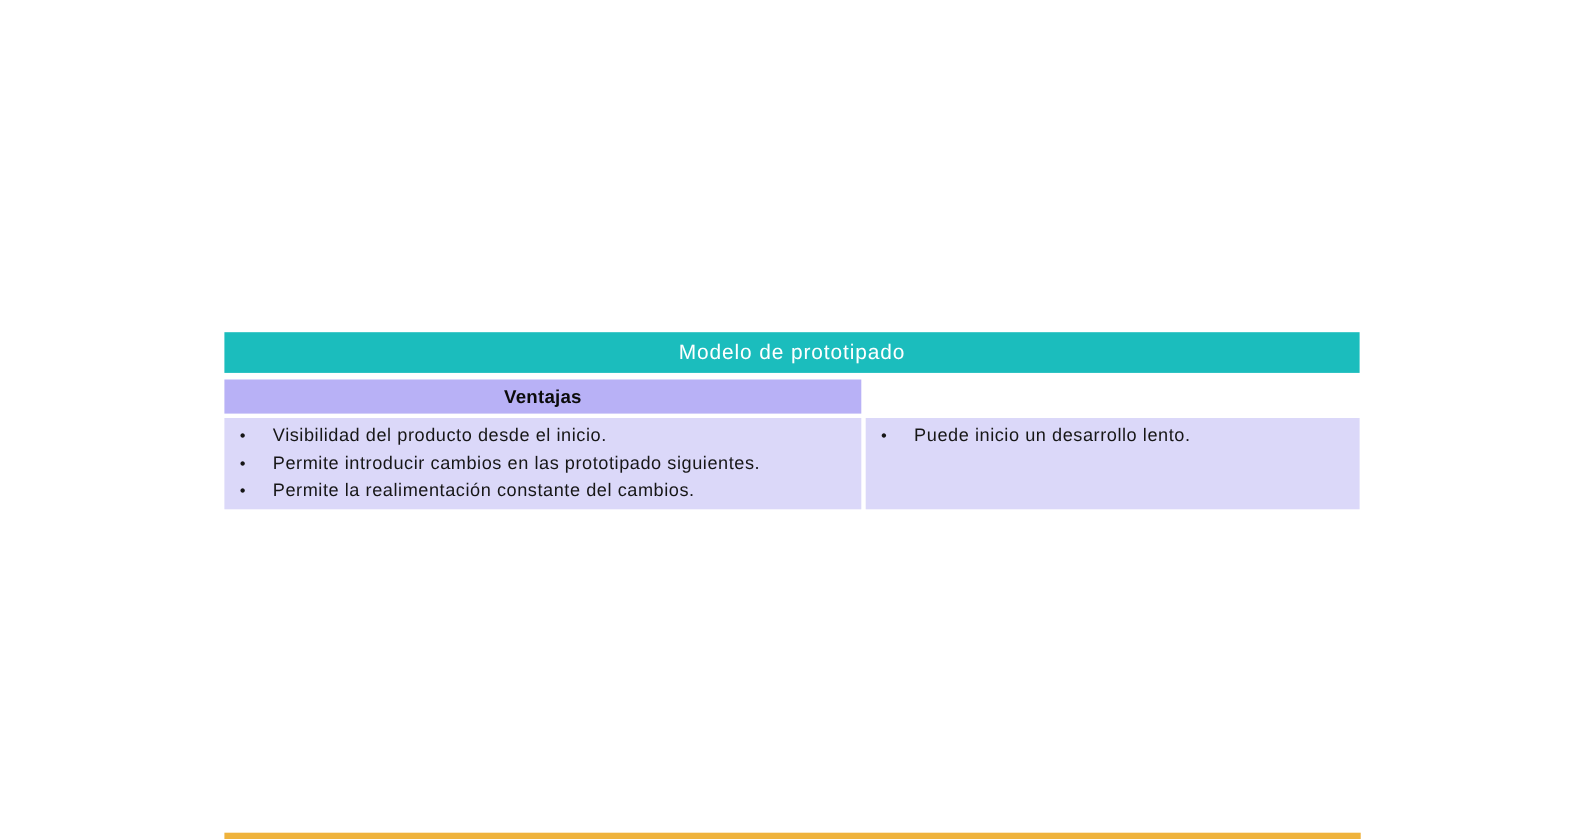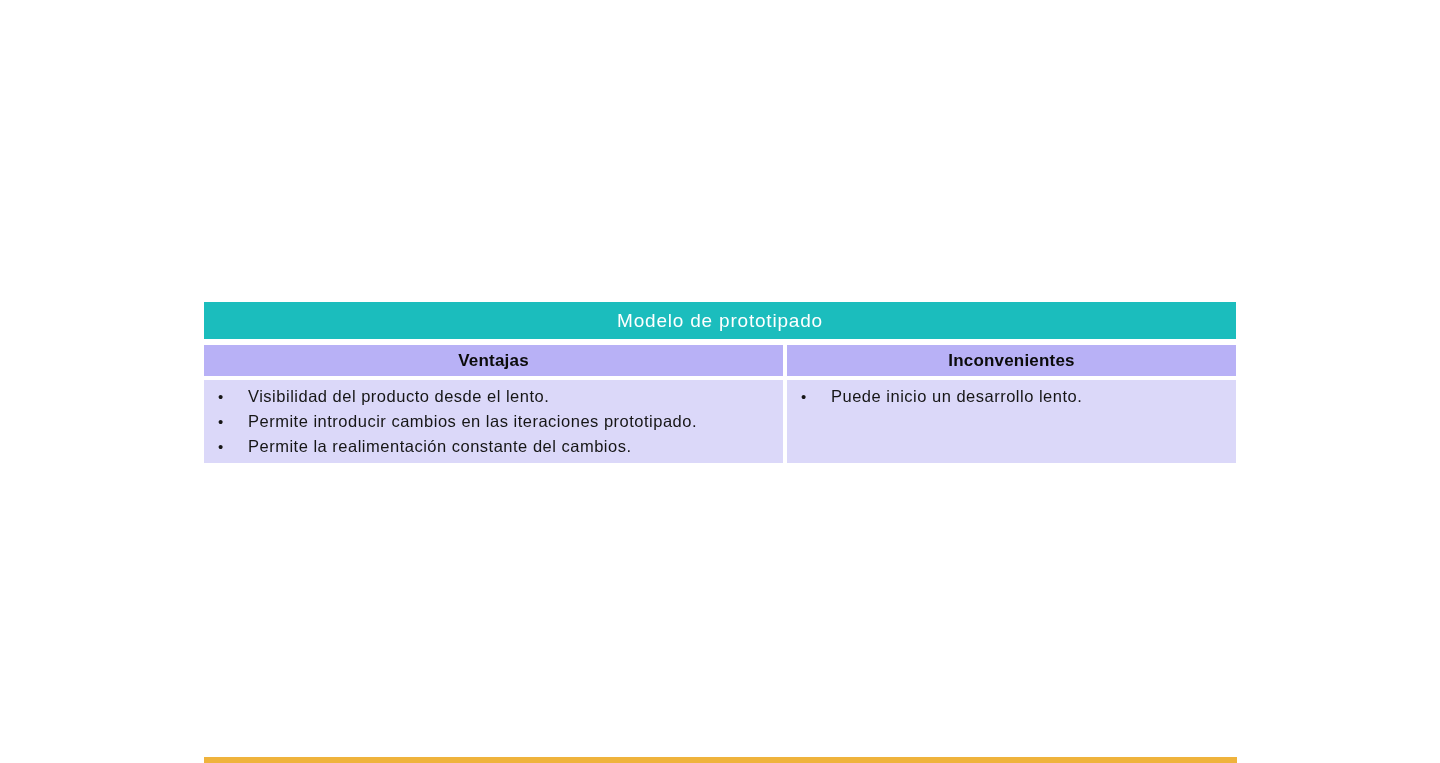--- a/index.html
+++ b/index.html
@@ -103,33 +103,32 @@
 <body>
 
 <div class="page">
 
   <div class="proto-table">
 
     <div class="t-title">Modelo de prototipado</div>
 
     <div class="t-headers">
       <div class="t-head left">Ventajas</div>
-      <div class="t-head right">Inconvenientes</div>
     </div>
 
     <div class="t-body">
 
       <ul class="cell left">
         <li>
           <span class="blt">•</span>
-          <span>Visibilidad del producto desde el lento.</span>
+          <span>Visibilidad del producto desde el inicio.</span>
         </li>
         <li>
           <span class="blt">•</span>
-          <span>Permite introducir cambios en las iteraciones prototipado.</span>
+          <span>Permite introducir cambios en las prototipado siguientes.</span>
         </li>
         <li>
           <span class="blt">•</span>
           <span>Permite la realimentación constante del cambios.</span>
         </li>
       </ul>
 
       <ul class="cell right">
         <li>
           <span class="blt">•</span>

